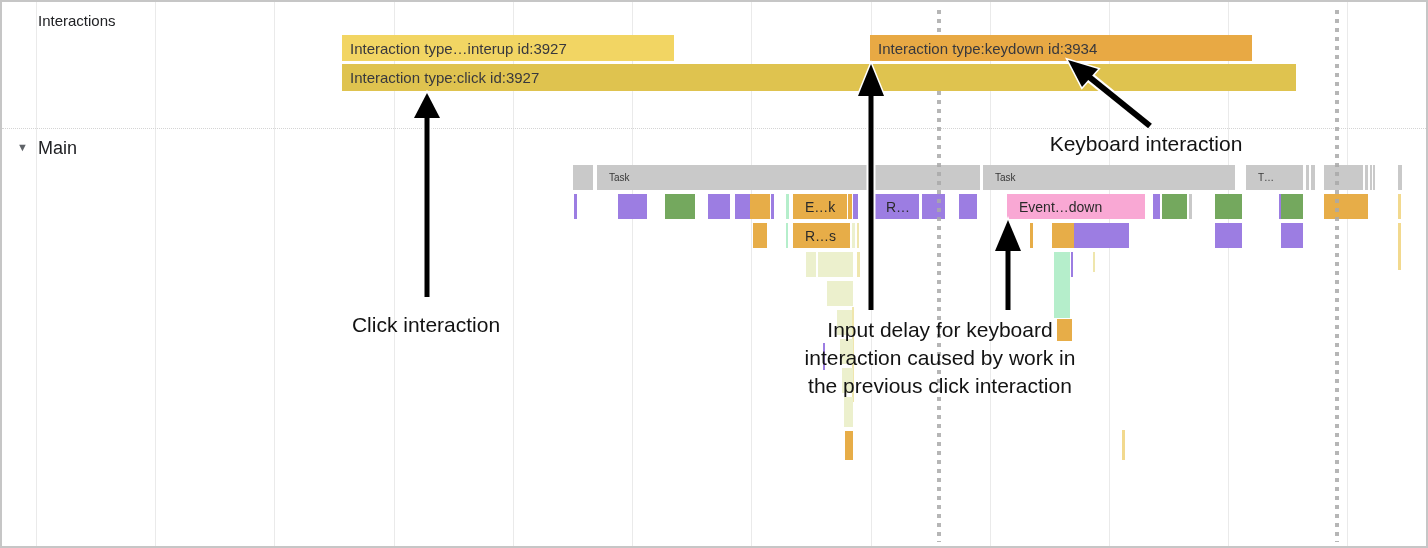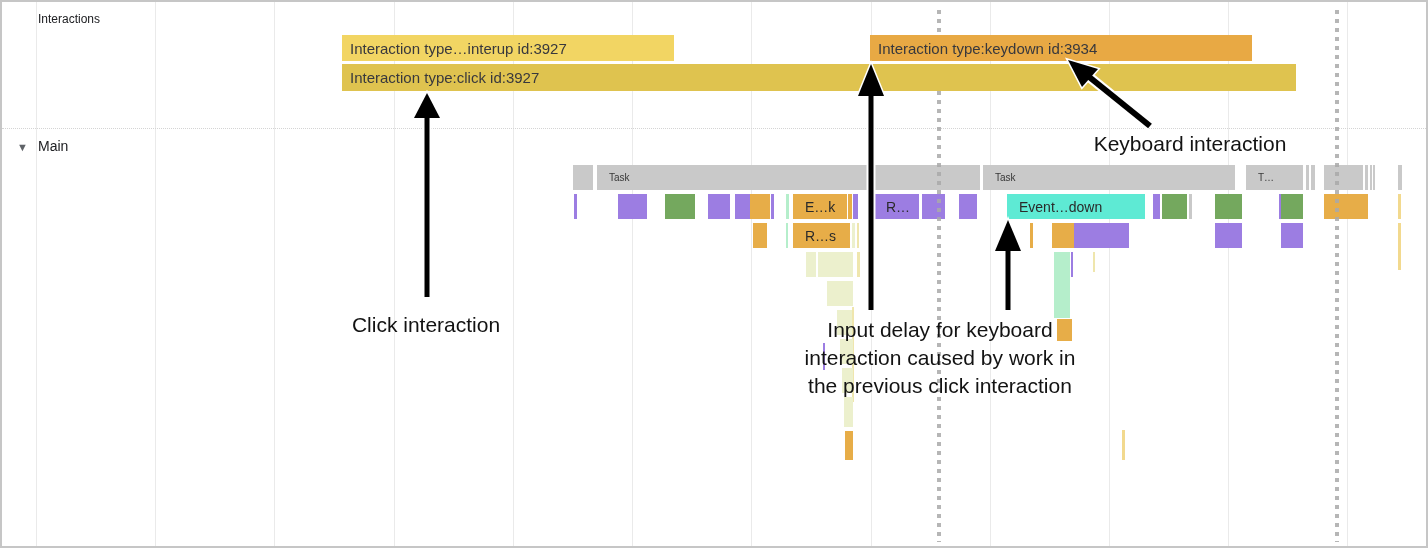--- a/index.html
+++ b/index.html
@@ -8,21 +8,21 @@
     border:2px solid #c6c6c6; box-sizing:border-box; overflow:hidden;
   }
   .gridline { position:absolute; top:0; bottom:0; width:1px; background:#eaeaea; z-index:1; }
   .dotline {
     position:absolute; top:8px; bottom:4px; width:4px; z-index:3;
     background-image:repeating-linear-gradient(to bottom,#a9a9a9 0 4px, transparent 4px 9px);
     opacity:.85;
   }
   .separator { position:absolute; left:0; right:0; top:126px; border-top:1px dotted #d4d4d4; z-index:1; }
 
-  .track-label { position:absolute; font-size:12px; color:#202124; z-index:2; }
+  .track-label { position:absolute; font-size:15px; color:#202124; z-index:2; }
   .tri { position:absolute; font-size:11px; color:#5f6368; z-index:2; }
 
   .bar {
     position:absolute; display:flex; align-items:center; box-sizing:border-box;
     padding-left:8px; font-size:15px; color:#38383d; white-space:nowrap; overflow:hidden;
     z-index:4;
   }
 
   .seg {
     position:absolute; box-sizing:border-box; z-index:2; overflow:hidden;
@@ -55,21 +55,21 @@
       <div class="gridline" style="left: 988px;"></div>
       <div class="gridline" style="left: 1107px;"></div>
       <div class="gridline" style="left: 1226px;"></div>
       <div class="gridline" style="left: 1345px;"></div>
     </div>
   <div class="separator"></div>
 
   <div class="track-label" style="left:36px; top:10px;">Interactions</div>
 
   <span class="tri" style="left:15px; top:139px;">▼</span>
-  <div class="track-label" style="left:36px; top:136px; font-size:14px;">Main</div>
+  <div class="track-label" style="left:36px; top:136px; font-size:18px;">Main</div>
 
   <div>
       <div class="seg task-seg" style="left: 571px; top: 163px; width: 20px; height: 25px; background: rgb(201, 201, 201);"></div>
       <div class="seg task-seg" style="left: 595px; top: 163px; width: 383px; height: 25px; background: rgb(201, 201, 201);">
         <span>Task</span>
       </div>
       <div class="seg task-seg" style="left: 981px; top: 163px; width: 252px; height: 25px; background: rgb(201, 201, 201);">
         <span>Task</span>
       </div>
       <div class="seg task-seg" style="left: 1244px; top: 163px; width: 57px; height: 25px; background: rgb(201, 201, 201);">
@@ -93,21 +93,21 @@
       <div class="seg" style="left: 791px; top: 192px; width: 54px; height: 25px; background: rgb(231, 173, 72);">
         <span>E…k</span>
       </div>
       <div class="seg" style="left: 846px; top: 192px; width: 4px; height: 25px; background: rgb(231, 173, 72);"></div>
       <div class="seg" style="left: 851px; top: 192px; width: 5px; height: 25px; background: rgb(156, 125, 226);"></div>
       <div class="seg" style="left: 872px; top: 192px; width: 45px; height: 25px; background: rgb(156, 125, 226);">
         <span>R…</span>
       </div>
       <div class="seg" style="left: 920px; top: 192px; width: 23px; height: 25px; background: rgb(156, 125, 226);"></div>
       <div class="seg" style="left: 957px; top: 192px; width: 18px; height: 25px; background: rgb(156, 125, 226);"></div>
-      <div class="seg" style="left: 1005px; top: 192px; width: 138px; height: 25px; background: #5eead4;">
+      <div class="seg" style="left: 1005px; top: 192px; width: 138px; height: 25px; background: #f9a8d4;">
         <span>Event…down</span>
       </div>
       <div class="seg" style="left: 1151px; top: 192px; width: 7px; height: 25px; background: rgb(156, 125, 226);"></div>
       <div class="seg" style="left: 1160px; top: 192px; width: 25px; height: 25px; background: rgb(116, 168, 94);"></div>
       <div class="seg task-seg" style="left: 1187px; top: 192px; width: 3px; height: 25px; background: rgb(201, 201, 201);"></div>
       <div class="seg" style="left: 1213px; top: 192px; width: 27px; height: 25px; background: rgb(116, 168, 94);"></div>
       <div class="seg" style="left: 1277px; top: 192px; width: 2px; height: 25px; background: rgb(156, 125, 226);"></div>
       <div class="seg" style="left: 1279px; top: 192px; width: 22px; height: 25px; background: rgb(116, 168, 94);"></div>
       <div class="seg" style="left: 1322px; top: 192px; width: 44px; height: 25px; background: rgb(231, 173, 72);"></div>
       <div class="seg" style="left: 1396px; top: 192px; width: 3px; height: 25px; background: rgb(242, 217, 142);"></div>
@@ -183,21 +183,21 @@
     <g>
       <line x1="1086" y1="74" x2="1148" y2="124" stroke="#ffffff" stroke-width="10"></line>
       <polygon points="1066,58 1080,85 1096,67" fill="#000000" stroke="#ffffff" stroke-width="3"></polygon>
       <line x1="1086" y1="74" x2="1148" y2="124" stroke="#000000" stroke-width="6"></line>
       <polygon points="1066,58 1080,85 1096,67" fill="#000000"></polygon>
     </g>
   </svg>
 
   <div class="annotation" style="left:424px; top:309px;">Click interaction</div>
 
-  <div class="annotation" style="left:1188px; top:128px;">Keyboard interaction</div>
+  <div class="annotation" style="left:1144px; top:128px;">Keyboard interaction</div>
 
   <div class="annotation" style="left:938px; top:314px;text-align:center;">
     <div>Input delay for keyboard</div>
     <div>interaction caused by work in</div>
     <div>the previous click interaction</div>
   </div>
 
 </div>
 
 </body></html>

